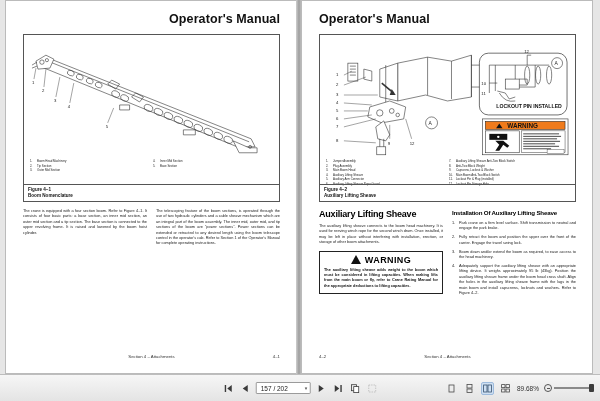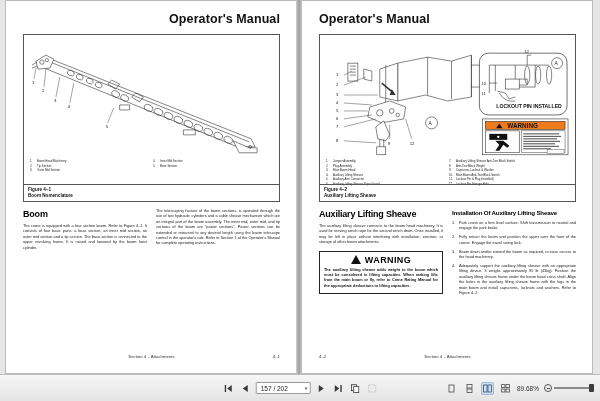--- a/index.html
+++ b/index.html
@@ -308,21 +308,20 @@
           </div>
 
           <div class="fig-cap">
             <div>Figure 4–1</div>
             <div>Boom Nomenclature</div>
           </div>
         </div>
 
         <div class="cols">
           <div class="col">
-            <h2 class="sec">Boom</h2>
             <p class="body">The crane is equipped with a four section boom.  Refer to Figure 4–1.  It consists of four basic parts:  a base section, an inner mid section, an outer mid section and a tip section.  The base section is connected to the upper revolving frame.  It is raised and lowered by the boom hoist cylinder.</p>
           </div>
           <div class="col">
             <p class="body">The telescoping feature of the boom sections, is operated through the use of two hydraulic cylinders and a cable sheave mechanism which are an integral part of the boom assembly.  The inner mid, outer mid, and tip sections of the boom are “power sections”.  Power sections can be extended or retracted to any desired length using the boom telescope control in the operator's cab.  Refer to Section 1 of the Operator's Manual for complete operating instructions.</p>
           </div>
         </div>
 
         <div class="pg-foot">
           <div class="fl"></div>
           <div class="fc">Section 4 – Attachments</div>

